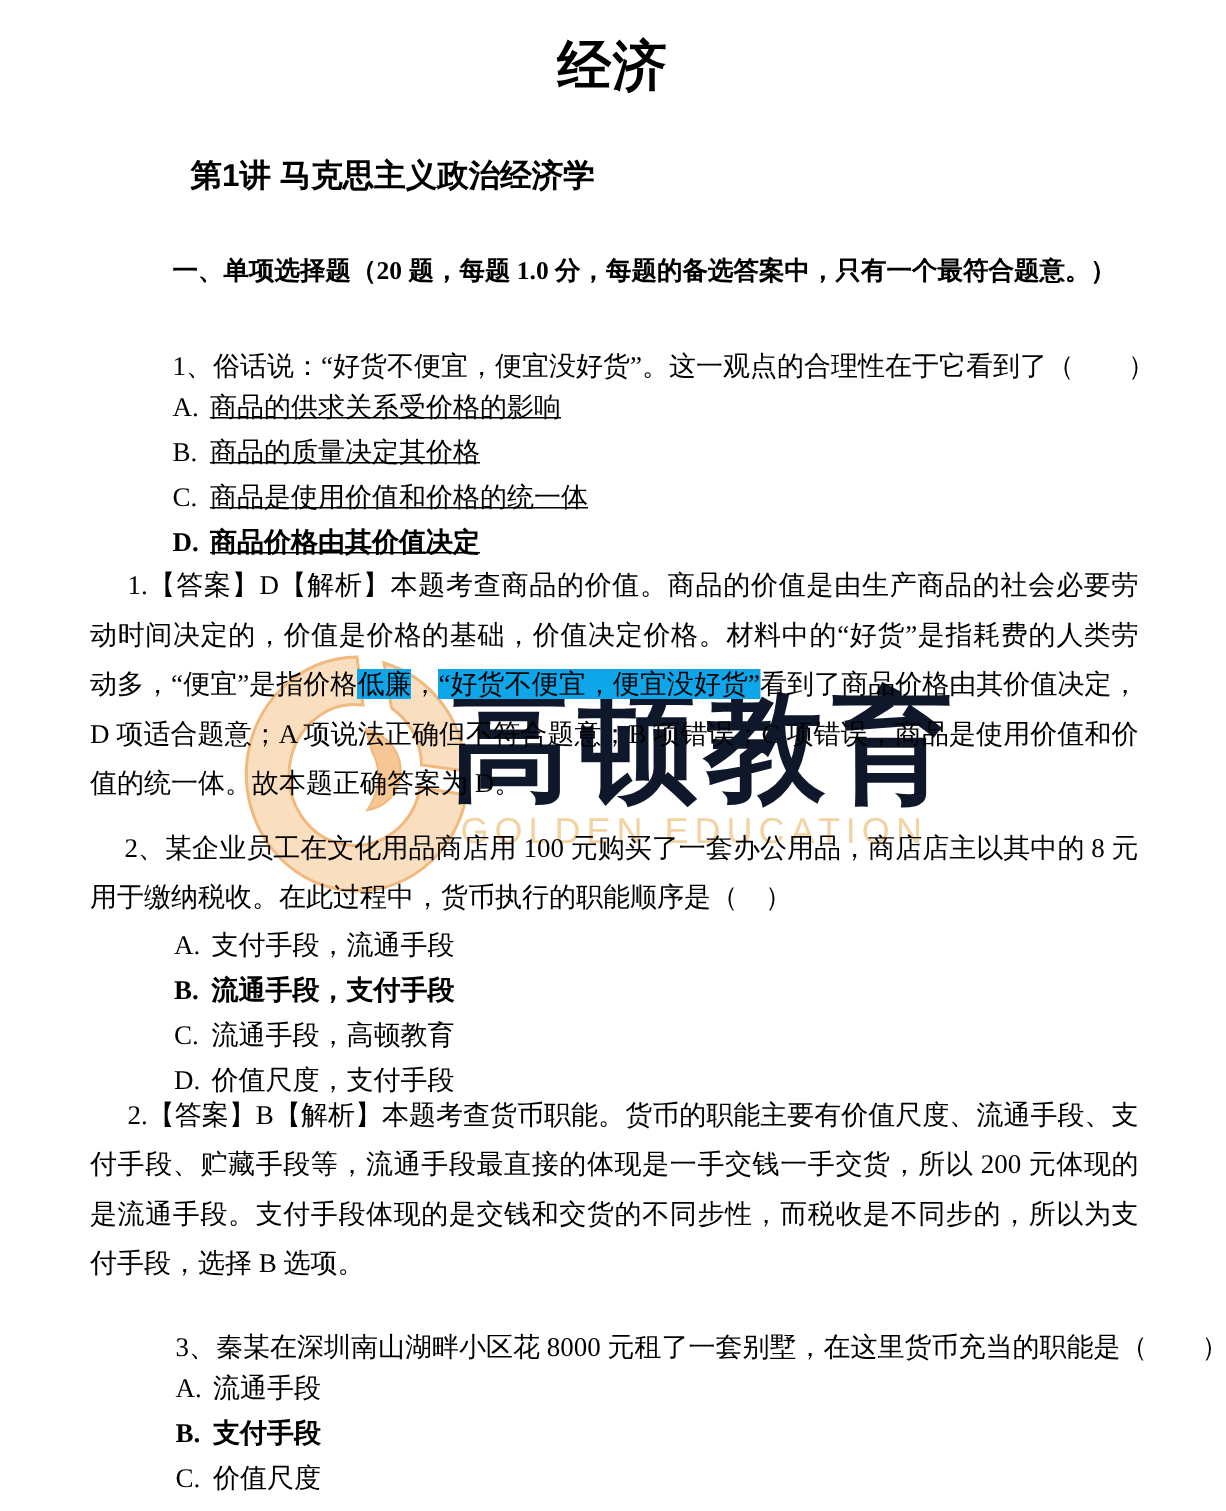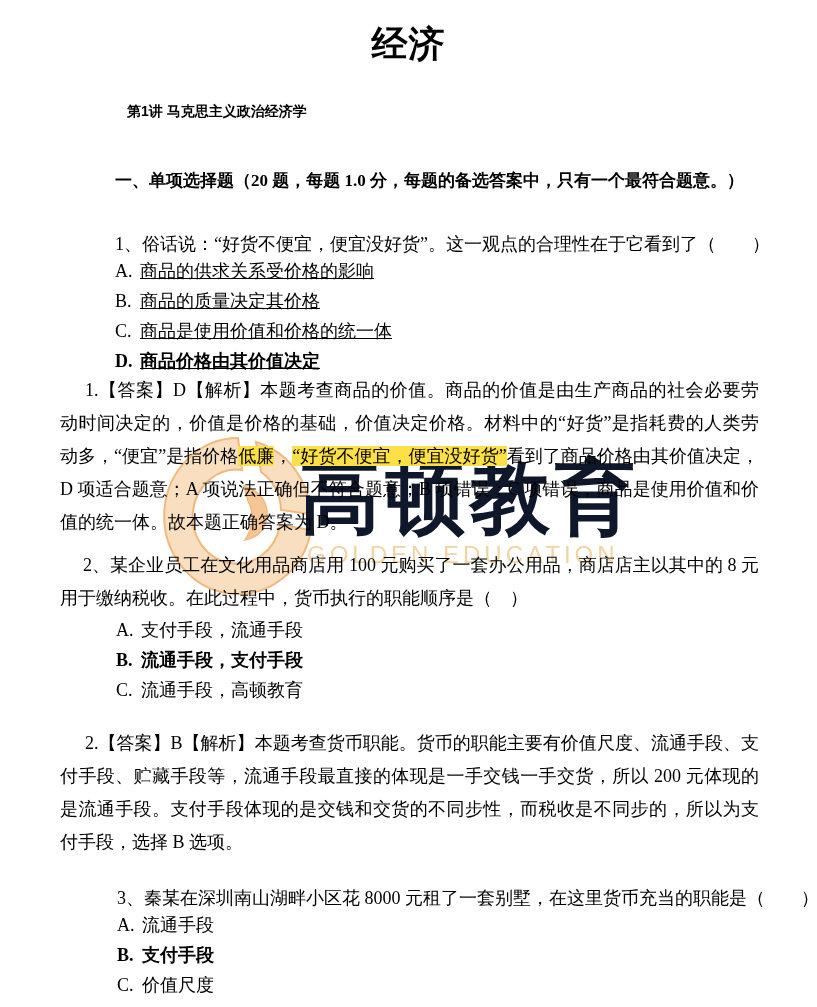--- a/index.html
+++ b/index.html
@@ -24,21 +24,21 @@
   }
   .content { position:absolute; inset:0; z-index:1; }
   .doc-title {
     position:absolute; top:20px; left:0; width:100%; text-align:center;
     font-family:"Liberation Sans","DejaVu Sans",sans-serif;
     font-size:36px; font-weight:bold; letter-spacing:1px;
   }
   .lecture {
     position:absolute; top:103px; left:127px;
     font-family:"Liberation Sans","DejaVu Sans",sans-serif;
-    font-size:14px; font-weight:bold; white-space:nowrap;
+    font-size:21px; font-weight:bold; white-space:nowrap;
   }
   .section-heading {
     position:absolute; top:169px; left:115px; width:640px;
     font-size:17px; font-weight:bold; white-space:nowrap;
   }
   .stem { position:absolute; font-size:18px; line-height:24px; white-space:nowrap; }
   .stem-q1 { top:232px; left:115px; }
   .stem-q3 { top:886px; left:117px; }
   .stem-wrap {
     position:absolute; left:60px; width:699px;
@@ -52,21 +52,21 @@
   .opts-q3 { top:910px; left:117px; }
   .opt { height:30px; line-height:30px; white-space:nowrap; }
   .opt-label { display:inline-block; min-width:25px; }
   .bold { font-weight:bold; }
   .answer {
     position:absolute; left:60px; width:699px;
     font-size:18px; line-height:33px; text-align:justify; text-indent:25px;
   }
   .ans-1 { top:374px; }
   .ans-2 { top:727px; }
-  .hl { background-color:#fde047; }
+  .hl { background-color:#0ea5e9; }
 </style>
 </head>
 <body>
 
 <div class="page">
 
   <div class="watermark">
     <svg class="wm-logo" width="158" height="168" viewBox="0 0 158 168" aria-hidden="true">
       <path d="M78 8 A 74 78 0 1 0 151 100 L 120 95 A 44 47 0 1 1 82 40 Z" fill="#f9dfc0" stroke="#f1b97e" stroke-width="2"></path>
       <path d="M96 12 A 76 76 0 0 1 150 84 L 121 80 A 47 47 0 0 0 101 42 Z" fill="#f9dfc0" stroke="#f1b97e" stroke-width="2"></path>
@@ -105,20 +105,23 @@
     <div class="options opts-q2">
       <div class="opt">
         <span class="opt-label">A.</span><span>支付手段，流通手段</span>
       </div>
       <div class="opt bold">
         <span class="opt-label">B.</span><span>流通手段，支付手段</span>
       </div>
       <div class="opt">
         <span class="opt-label">C.</span><span>流通手段，高顿教育</span>
       </div>
+      <div class="opt">
+        <span class="opt-label">D.</span><span>价值尺度，支付手段</span>
+      </div>
     </div>
     <div class="answer ans-2"><span>2.【答案】B【解析】本题考查货币职能。货币的职能主要有价值尺度、流通手段、支付手段、贮藏手段等，流通手段最直接的体现是一手交钱一手交货，所以 200 元体现的是流通手段。支付手段体现的是交钱和交货的不同步性，而税收是不同步的，所以为支付手段，选择 B 选项。</span></div>
 
     <div class="stem stem-q3">3、秦某在深圳南山湖畔小区花 8000 元租了一套别墅，在这里货币充当的职能是（　　）</div>
     <div class="options opts-q3">
       <div class="opt">
         <span class="opt-label">A.</span><span>流通手段</span>
       </div>
       <div class="opt bold">
         <span class="opt-label">B.</span><span>支付手段</span>

